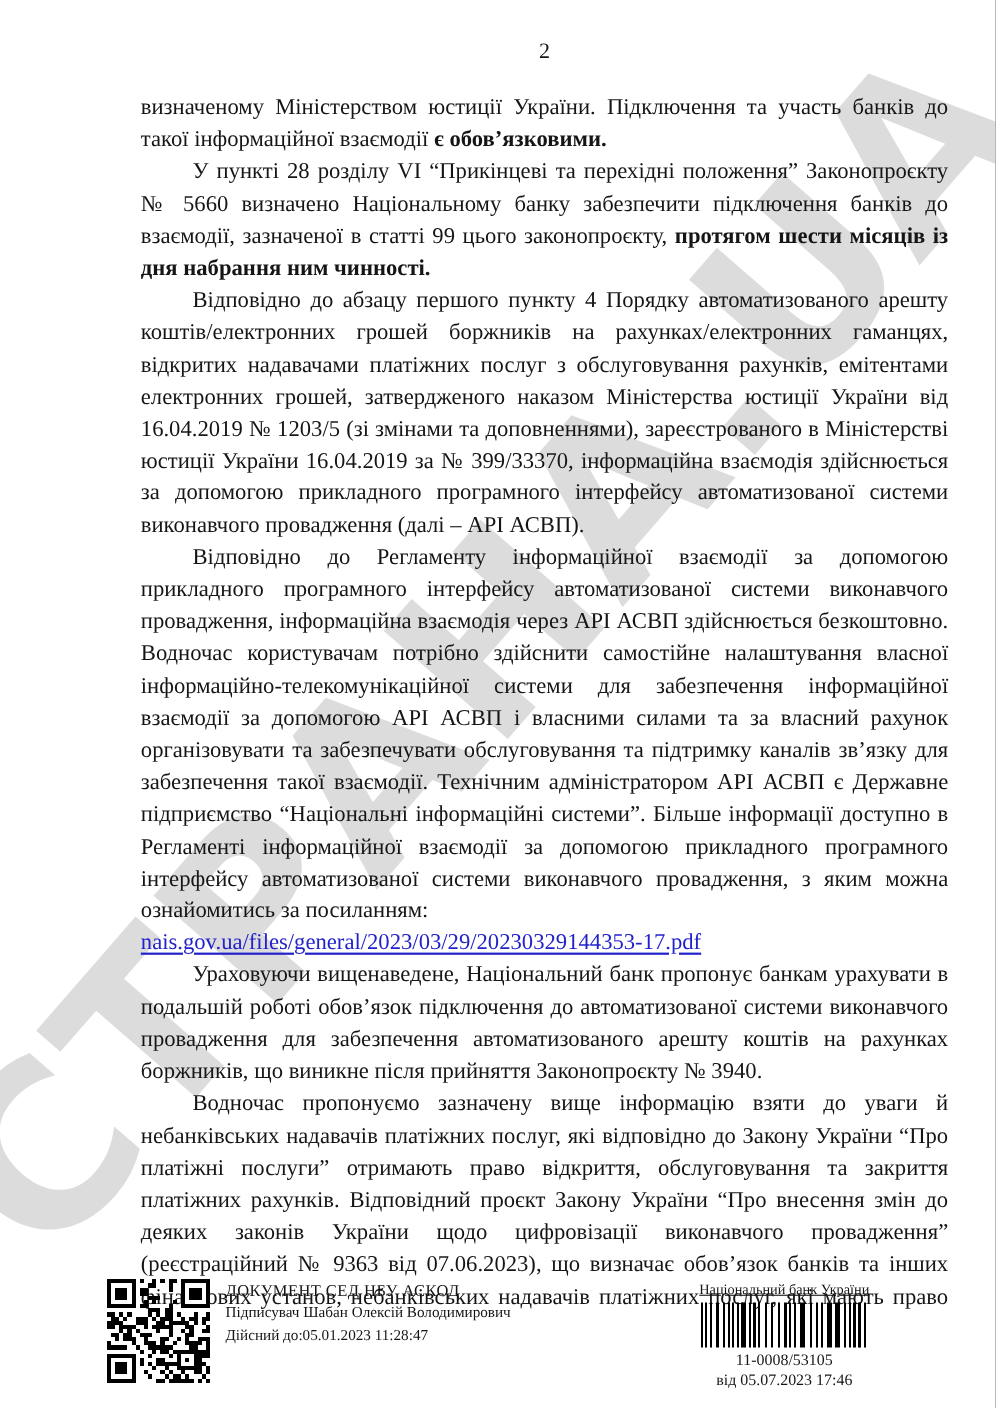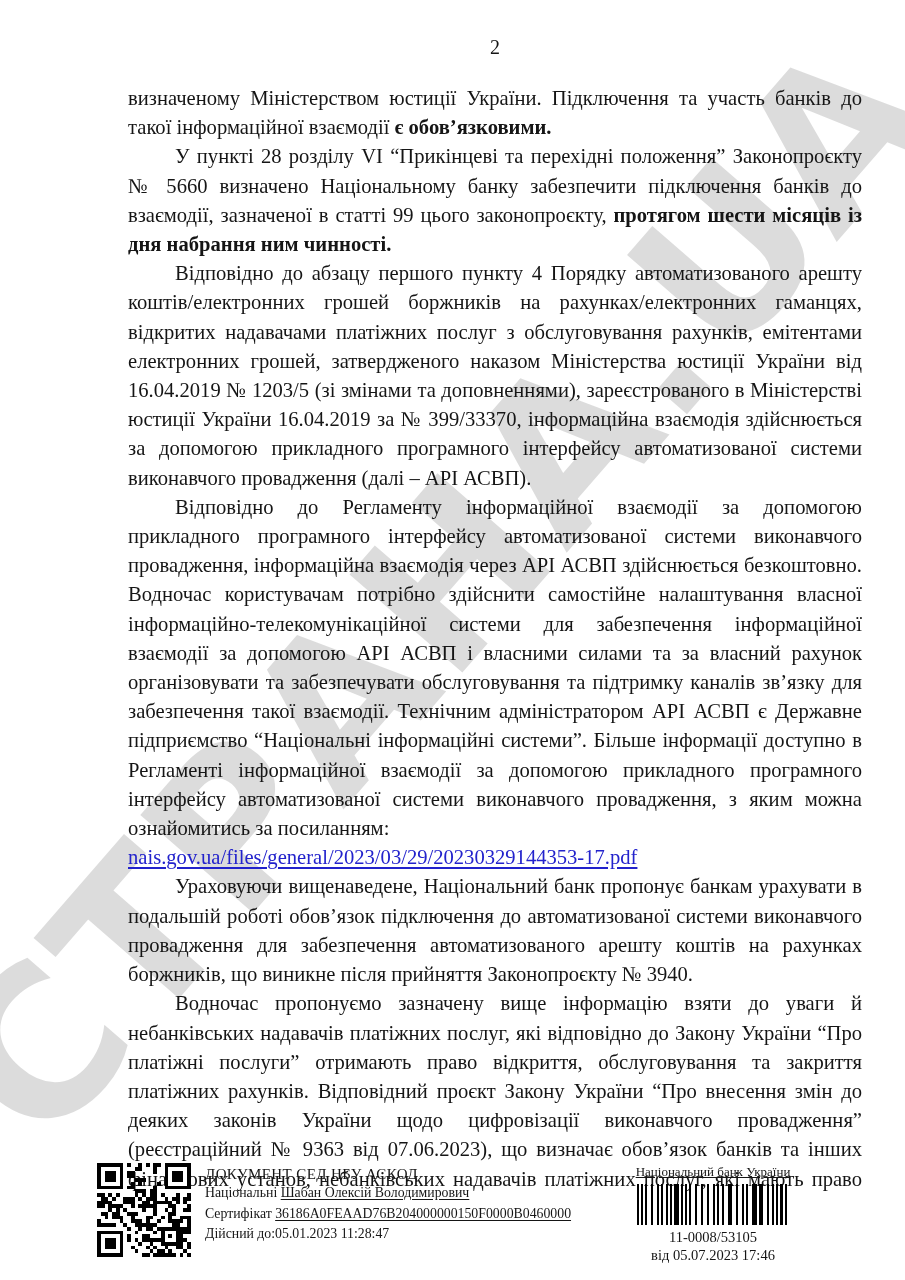--- a/index.html
+++ b/index.html
@@ -54,21 +54,21 @@
   }
   .sig-block{
     position:absolute;left:205px;top:1166px;width:400px;
   }
   .sig-title{
     font-size:15px;letter-spacing:0.4px;margin-bottom:0;
   }
   .sig-line{
     font-size:13.8px;line-height:20.5px;
   }
-  .u{text-decoration:underline;text-underline-offset:2px;}
+  .u{text-underline-offset:2px;}
   .stamp{
     position:absolute;left:618px;top:1162px;width:190px;
     text-align:center;
   }
   .stamp-org{font-size:13px;line-height:20px;text-decoration:underline;}
   .stamp-barcode{width:152px;height:41px;margin:2px auto 3px;display:block;}
   .stamp-ref,.stamp-date{font-size:14.5px;line-height:18px;}
 </style>
 </head>
 <body>
@@ -309,24 +309,21 @@
         <rect x="3.76" y="71.44" width="18.799999999999997" height="18.799999999999997" fill="#fff"></rect>
         <rect x="7.52" y="75.19999999999999" width="11.28" height="11.28" fill="#000"></rect>
         <rect x="63.919999999999995" y="63.919999999999995" width="18.799999999999997" height="18.799999999999997" fill="#000"></rect>
         <rect x="67.67999999999999" y="67.67999999999999" width="11.28" height="11.28" fill="#fff"></rect>
         <rect x="71.44" y="71.44" width="3.76" height="3.76" fill="#000"></rect>
       </svg>
 
     <div class="sig-block">
       <div class="sig-title">ДОКУМЕНТ СЕД НБУ АСКОД</div>
       <div class="sig-line">
-        <span>Національні </span><span class="u">Шабан Олексій Володимирович</span>
-      </div>
-      <div class="sig-line">
-        <span>Сертифікат </span><span class="u">36186A0FEAAD76B204000000150F0000B0460000</span>
+        <span>Підписувач </span><span class="u">Шабан Олексій Володимирович</span>
       </div>
       <div class="sig-line">Дійсний до:05.01.2023 11:28:47</div>
     </div>
 
     <div class="stamp">
       <div class="stamp-org">Національний банк України</div>
       <svg class="stamp-barcode" id="barcode-svg" viewBox="0 0 152 41" preserveAspectRatio="none" shape-rendering="crispEdges" aria-hidden="true">
           <rect x="0" y="0" width="2" height="41" fill="#000"></rect>
           <rect x="4.0" y="0" width="2" height="41" fill="#000"></rect>
           <rect x="8.2" y="0" width="2" height="41" fill="#000"></rect>

